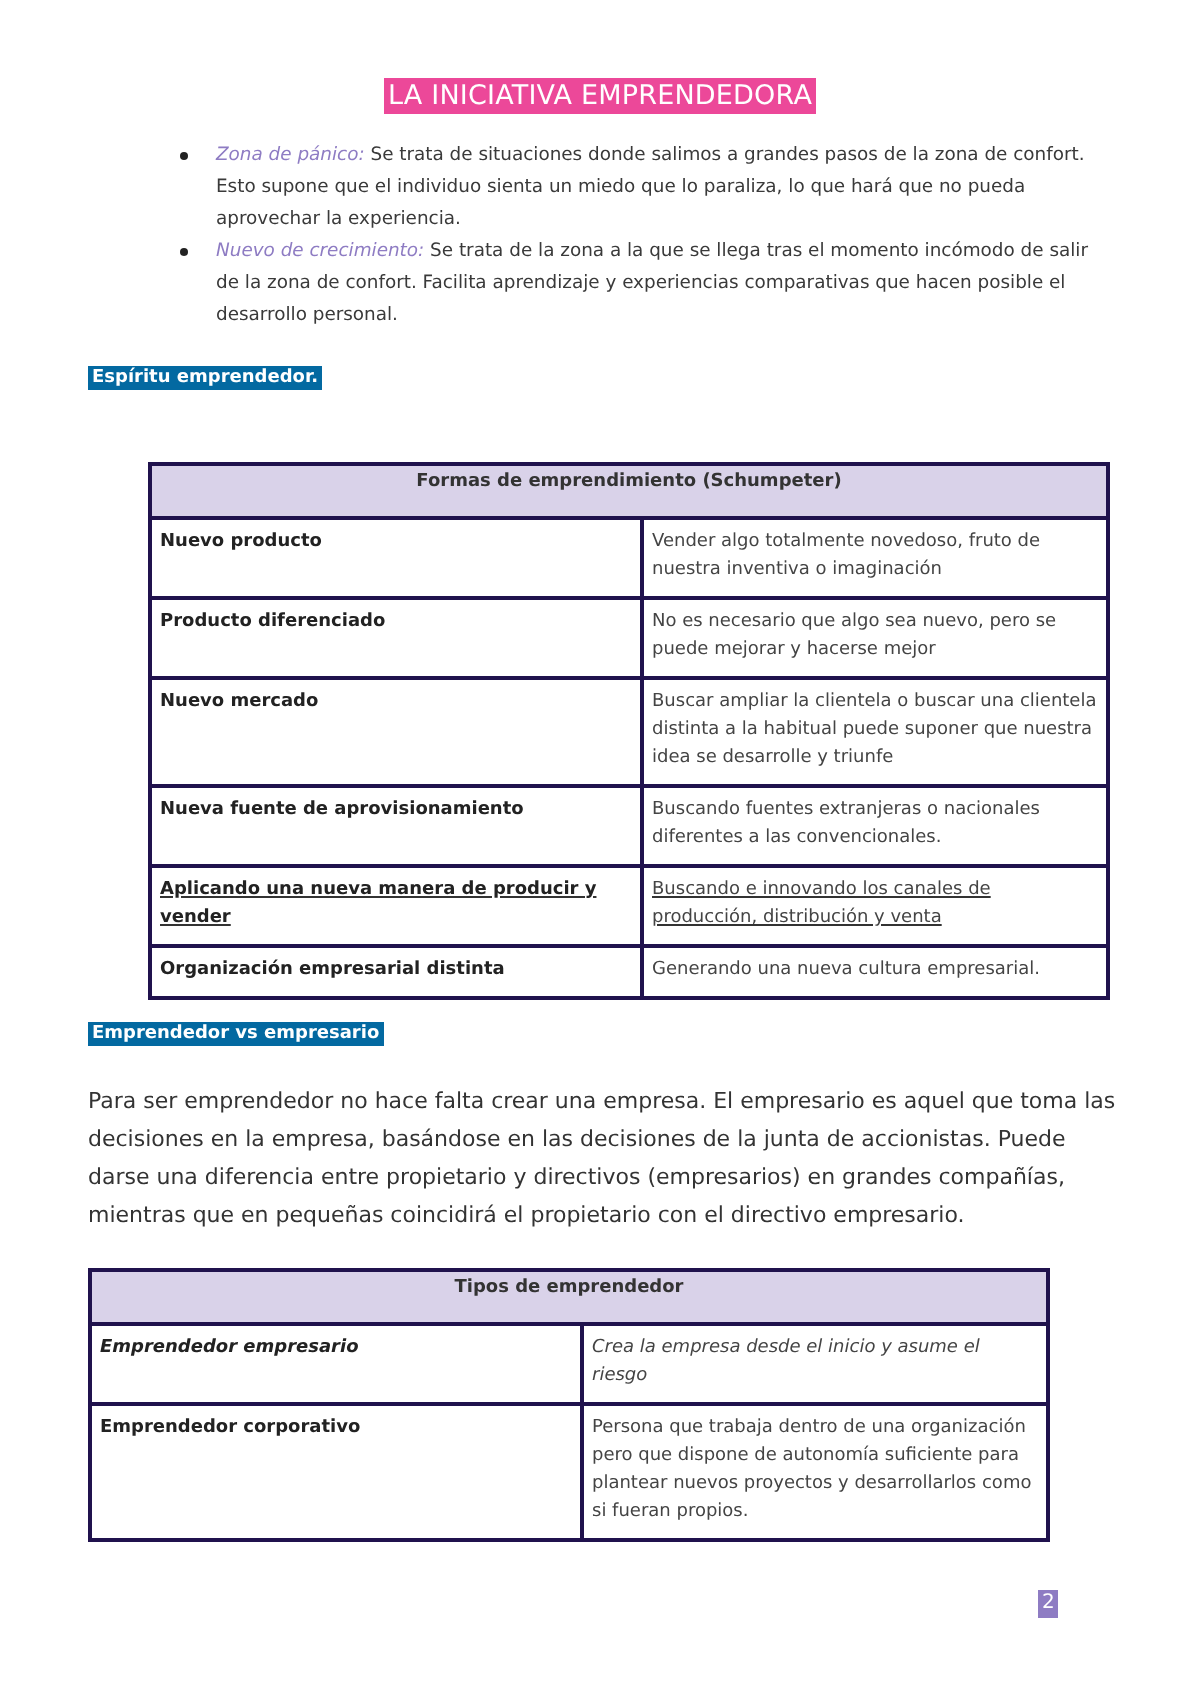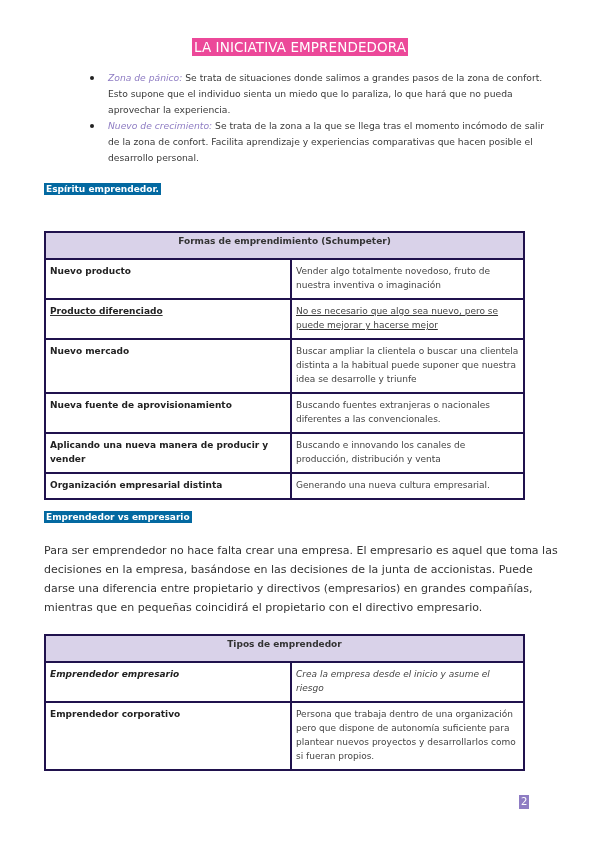--- a/index.html
+++ b/index.html
@@ -53,42 +53,42 @@
     <span class="term">Zona de pánico:</span><span> Se trata de situaciones donde salimos a grandes pasos de la zona de confort. Esto supone que el individuo sienta un miedo que lo paraliza, lo que hará que no pueda aprovechar la experiencia.</span>
   </li>
   <li>
     <span class="dot"></span>
     <span class="term">Nuevo de crecimiento:</span><span> Se trata de la zona a la que se llega tras el momento incómodo de salir de la zona de confort. Facilita aprendizaje y experiencias comparativas que hacen posible el desarrollo personal.</span>
   </li>
 </ul>
 
 <span class="section-label" style="top:183px;">Espíritu emprendedor.</span>
 
-<table class="t" style="top:231px;">
+<table class="t" style="top:231px;margin-left:30px;">
   <tbody>
       <tr>
         <th colspan="2">Formas de emprendimiento (Schumpeter)</th>
       </tr>
   <tr style="height:40px;padding-left:24px;">
     <td class="k">Nuevo producto</td>
     <td class="v">Vender algo totalmente novedoso, fruto de nuestra inventiva o imaginación</td>
   </tr>
-  <tr style="height:40px;text-decoration:underline;">
+  <tr style="height:40px;">
     <td class="k">Producto diferenciado</td>
     <td class="v">No es necesario que algo sea nuevo, pero se puede mejorar y hacerse mejor</td>
   </tr>
   <tr style="height:54px;">
     <td class="k">Nuevo mercado</td>
     <td class="v">Buscar ampliar la clientela o buscar una clientela distinta a la habitual puede suponer que nuestra idea se desarrolle y triunfe</td>
   </tr>
   <tr style="height:40px;">
     <td class="k">Nueva fuente de aprovisionamiento</td>
     <td class="v">Buscando fuentes extranjeras o nacionales diferentes a las convencionales.</td>
   </tr>
-  <tr style="height:40px;">
+  <tr style="height:40px;text-decoration:underline;">
     <td class="k">Aplicando una nueva manera de producir y vender</td>
     <td class="v">Buscando e innovando los canales de producción, distribución y venta</td>
   </tr>
   <tr style="height:24px;">
     <td class="k">Organización empresarial distinta</td>
     <td class="v">Generando una nueva cultura empresarial.</td>
   </tr>
 </tbody>
   </table>
 

